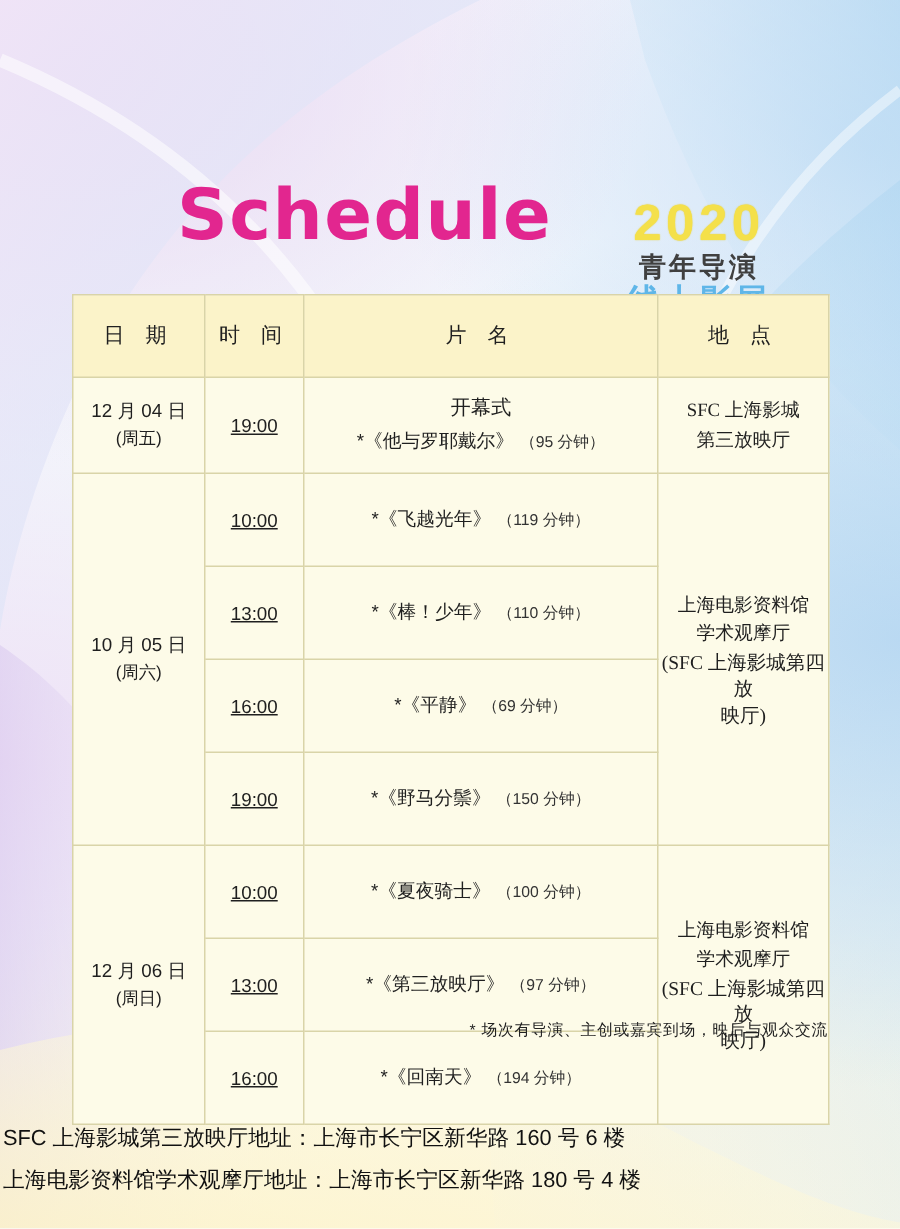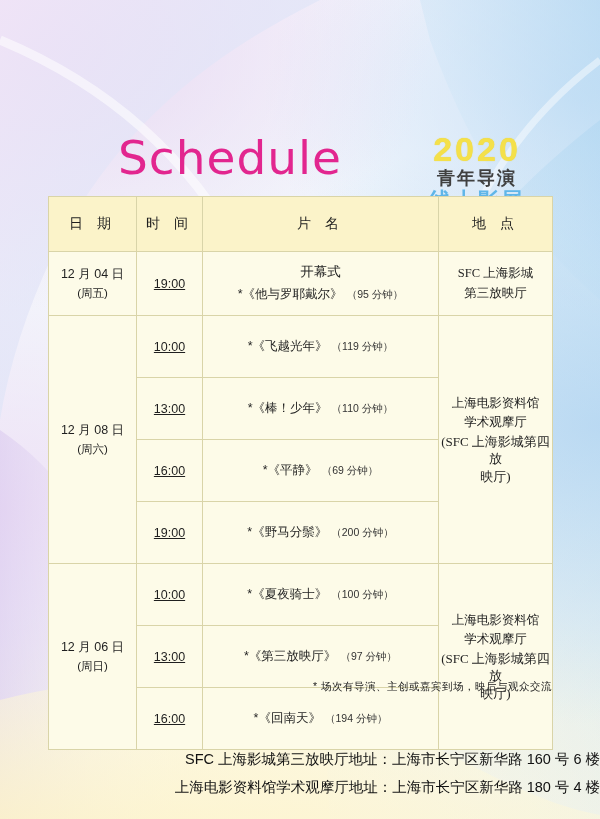--- a/index.html
+++ b/index.html
@@ -38,26 +38,26 @@
   .header {
     position: absolute;
     top: 60px;
     left: 0;
     right: 0;
     height: 120px;
   }
   .title-en {
     position: absolute;
     left: 118px;
-    top: 70px;
+    top: 56px;
     font-size: 47px;
     letter-spacing: 1px;
     color: #e2268f;
     font-family: "DejaVu Sans", sans-serif;
-    font-weight: 400;
+    font-weight: 700;
   }
   .title-cn-row {
     position: absolute;
     left: 124px;
     top: 138px;
     display: flex;
     align-items: baseline;
     gap: 12px;
   }
   .title-cn {
@@ -67,21 +67,21 @@
     letter-spacing: 2px;
   }
   .title-dates {
     font-size: 25px;
     color: #e2268f;
     font-weight: 400;
     letter-spacing: 0px;
   }
   .logo {
     position: absolute;
-    right: 75px;
+    right: 86px;
     top: 72px;
     text-align: center;
     line-height: 1.05;
   }
   .logo-year {
     font-size: 34px;
     font-weight: bold;
     color: #f4e04a;
     letter-spacing: 3px;
     text-shadow: 0 0 1px #e7cf34;
@@ -179,21 +179,21 @@
     font-size: 10.5px;
     color: #222;
     letter-spacing: 0.5px;
     margin-left: 32px;
   }
   .addresses {
     position: absolute;
     top: 745px;
     left: 2px;
     right: 0;
-    text-align: right;
+    text-align: left;
     color: #111;
     font-size: 14.5px;
     line-height: 1.95;
   }
 </style>
 </head>
 <body>
 
 <div class="bg"></div>
 <div class="bg-sweep">
@@ -263,21 +263,21 @@
           </td>
           <td class="time-cell">19:00</td>
           <td class="film-cell"><span class="opening">开幕式</span><span>*《他与罗耶戴尔》</span><span class="dur">（95 分钟）</span></td>
           <td class="venue-cell">
             <div>SFC 上海影城</div>
             <div>第三放映厅</div>
           </td>
         </tr>
         <tr class="row-2">
           <td class="date-cell" rowspan="4">
-            <div>12 月 08 日</div>
+            <div>10 月 05 日</div>
             <div class="dow">(周六)</div>
           </td>
           <td class="time-cell">10:00</td>
           <td class="film-cell"><span>*《飞越光年》</span><span class="dur">（119 分钟）</span></td>
           <td class="venue-cell" rowspan="4">
             <div>上海电影资料馆</div>
             <div>学术观摩厅</div>
             <span class="small">(SFC 上海影城第四放</span>
             <span class="small">映厅)</span>
           </td>
@@ -285,21 +285,21 @@
         <tr class="row-3">
           <td class="time-cell">13:00</td>
           <td class="film-cell"><span>*《棒！少年》</span><span class="dur">（110 分钟）</span></td>
         </tr>
         <tr class="row-4">
           <td class="time-cell">16:00</td>
           <td class="film-cell"><span>*《平静》</span><span class="dur">（69 分钟）</span></td>
         </tr>
         <tr class="row-5">
           <td class="time-cell">19:00</td>
-          <td class="film-cell"><span>*《野马分鬃》</span><span class="dur">（200 分钟）</span></td>
+          <td class="film-cell"><span>*《野马分鬃》</span><span class="dur">（150 分钟）</span></td>
         </tr>
         <tr class="row-6">
           <td class="date-cell" rowspan="3">
             <div>12 月 06 日</div>
             <div class="dow">(周日)</div>
           </td>
           <td class="time-cell">10:00</td>
           <td class="film-cell"><span>*《夏夜骑士》</span><span class="dur">（100 分钟）</span></td>
           <td class="venue-cell" rowspan="3">
             <div>上海电影资料馆</div>

